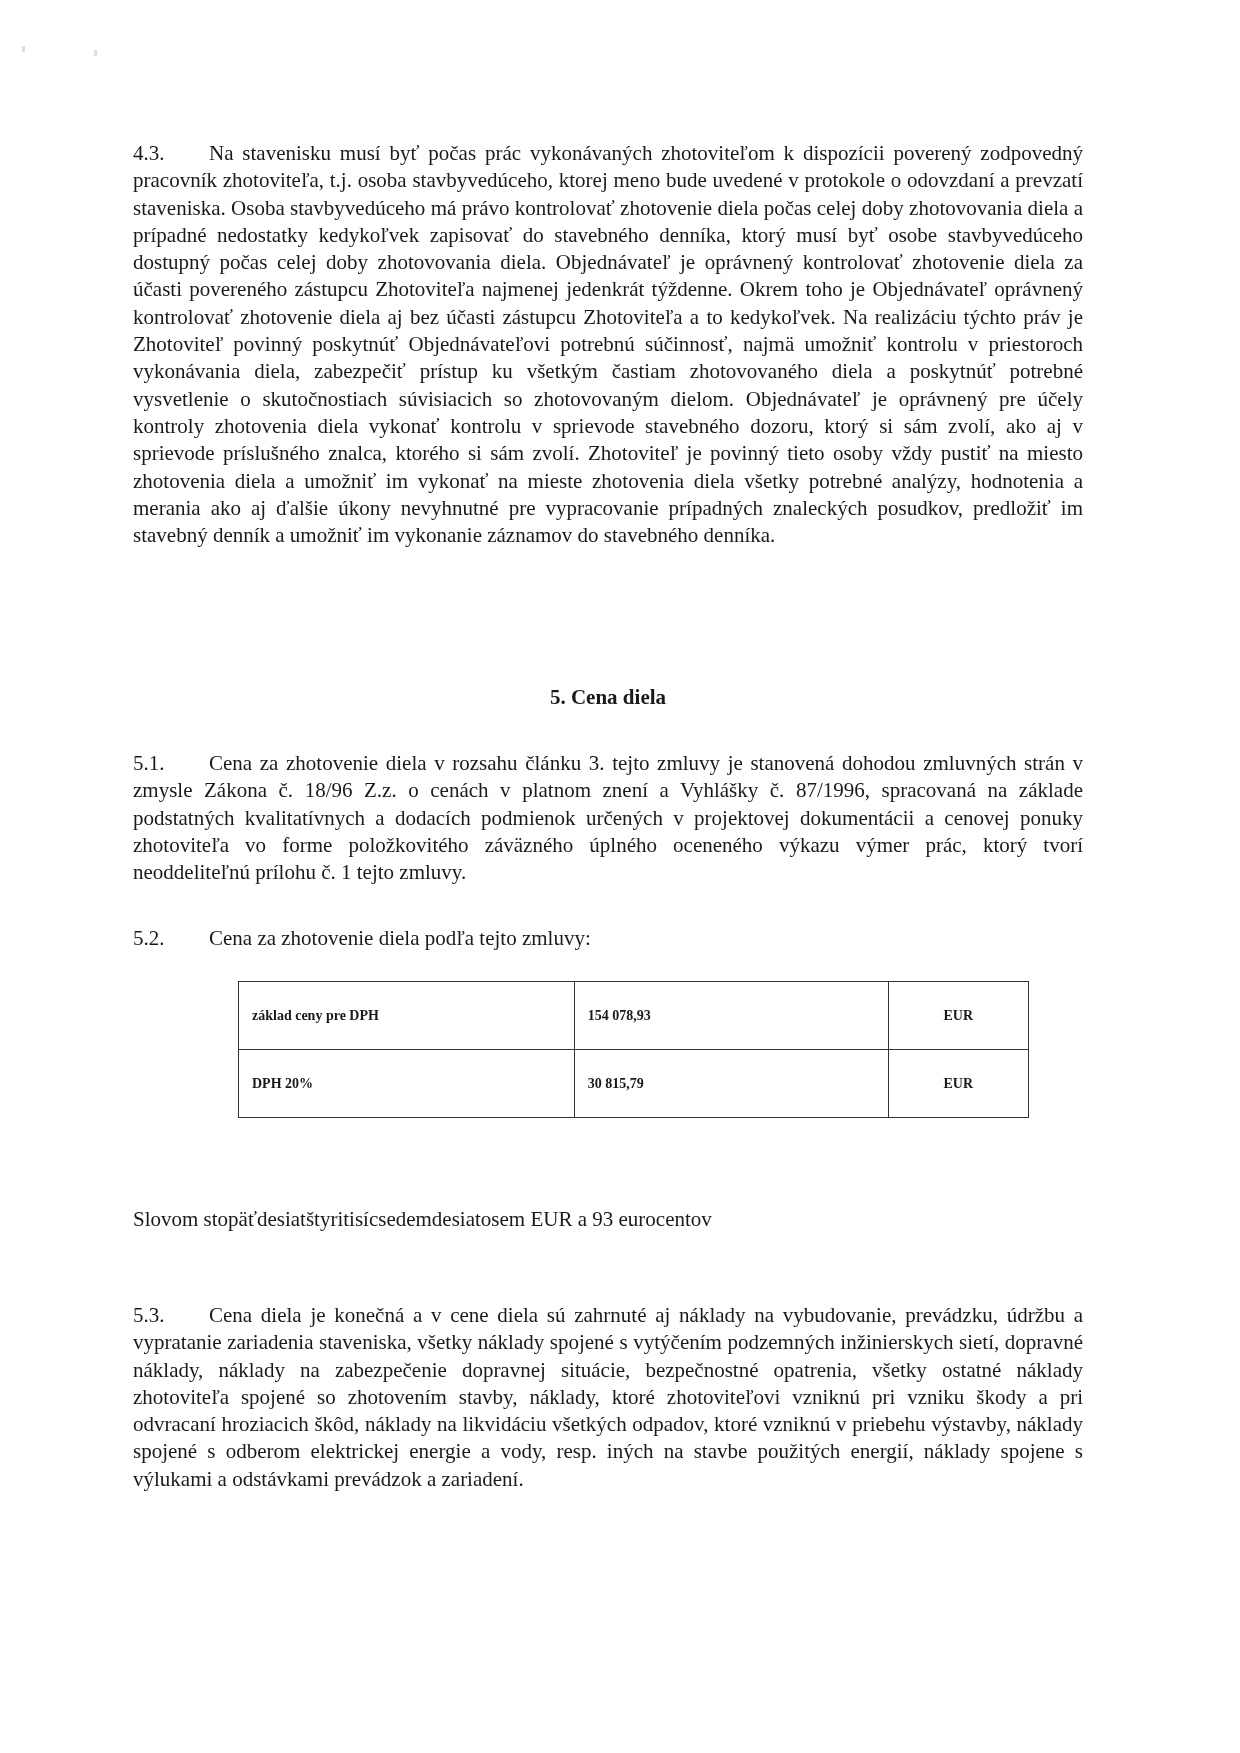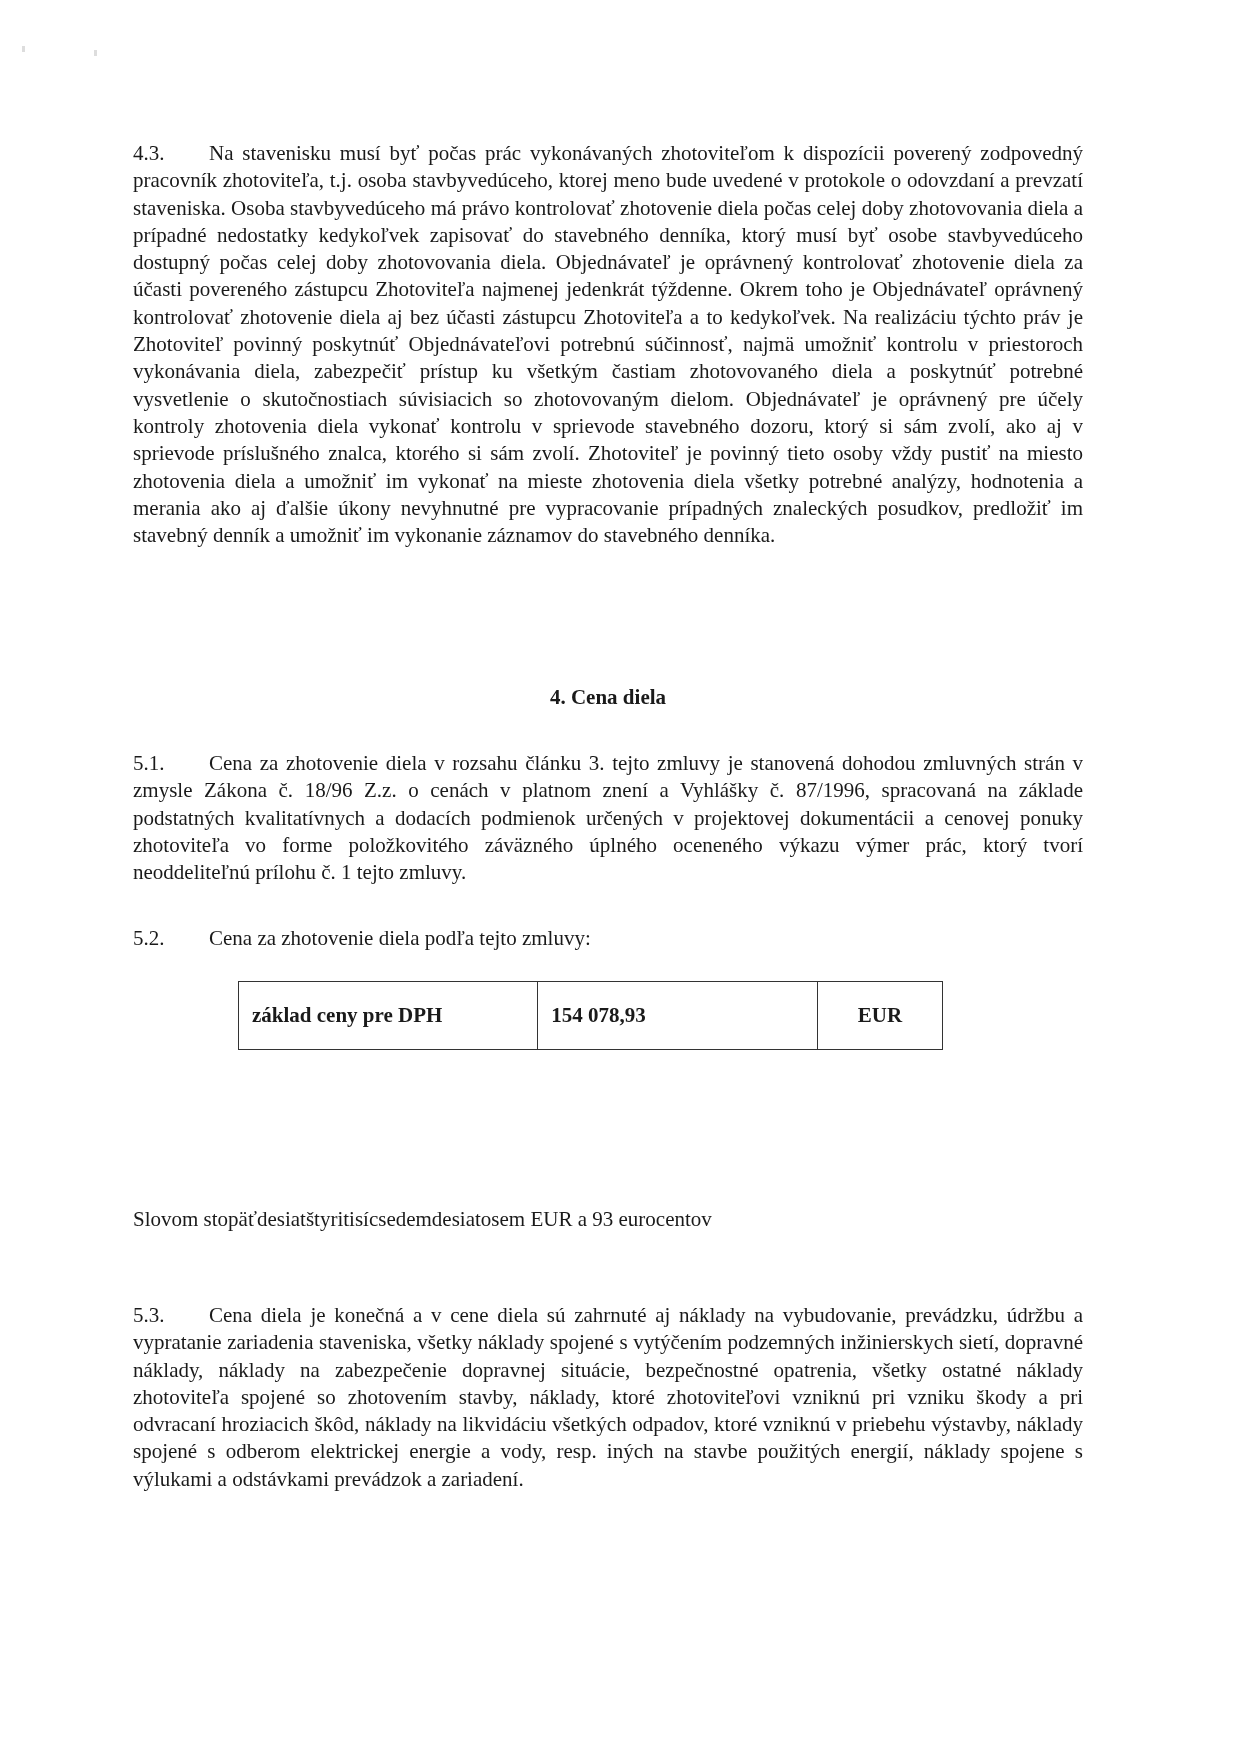--- a/index.html
+++ b/index.html
@@ -6,59 +6,64 @@
   body { width: 1240px; height: 1753px; position: relative; overflow: hidden;
          font-family: "Liberation Serif", serif; color: #1a1a1a; }
   .page { position: absolute; left: 133px; top: 140px; width: 950px; }
   .para { font-size: 21px; line-height: 27.3px; text-align: justify; margin: 0; }
   .para .num { display: inline-block; width: 76px; }
   .heading { font-size: 21px; font-weight: bold; text-align: center; margin: 0; }
   #p43 { position: absolute; left: 0; top: 0; }
   #h5 { position: absolute; left: 0; top: 545px; width: 100%; }
   #p51 { position: absolute; left: 0; top: 610px; }
   #p52 { position: absolute; left: 0; top: 785px; font-family: Liberation Serif, serif; }
-  table.price { position: absolute; left: 105px; top: 841px; width: 705px;
-                border-collapse: collapse; font-size: 21px; font-weight: bold; }
+  table.price { position: absolute; left: 105px; top: 841px; width: 791px;
+                border-collapse: collapse; font-size: 14px; font-weight: bold; }
   table.price td { border: 1.5px solid #333; height: 67px; padding: 0 13px; }
   table.price td.label { width: 205px; text-align: left; }
   table.price td.value { width: 190px; text-align: left; }
   table.price td.cur { width: 70px; text-align: center; }
   #slovom { position: absolute; left: 0; top: 1066px; }
   #p53 { position: absolute; left: 0; top: 1162px; }
   .scan-mark { position: absolute; width: 3px; height: 6px; background: #bbb; opacity: .5; }
 </style>
 </head>
 <body>
 
 <div class="scan-mark" style="left:22px;top:46px;"></div>
 <div class="scan-mark" style="left:94px;top:50px;"></div>
 
 <div class="page">
 
   <p class="para" id="p43">
     <span class="num">4.3.</span><span>Na stavenisku musí byť počas prác vykonávaných zhotoviteľom k dispozícii poverený zodpovedný pracovník zhotoviteľa, t.j. osoba stavbyvedúceho, ktorej meno bude uvedené v protokole o odovzdaní a prevzatí staveniska. Osoba stavbyvedúceho má právo kontrolovať zhotovenie diela počas celej doby zhotovovania diela a prípadné nedostatky kedykoľvek zapisovať do stavebného denníka, ktorý musí byť osobe stavbyvedúceho dostupný počas celej doby zhotovovania diela.    Objednávateľ je oprávnený kontrolovať zhotovenie diela za účasti povereného zástupcu Zhotoviteľa najmenej jedenkrát týždenne. Okrem toho je Objednávateľ oprávnený kontrolovať zhotovenie diela aj bez účasti zástupcu Zhotoviteľa a to kedykoľvek. Na realizáciu týchto práv je Zhotoviteľ povinný poskytnúť Objednávateľovi potrebnú súčinnosť, najmä umožniť kontrolu v priestoroch vykonávania diela, zabezpečiť prístup ku všetkým častiam zhotovovaného diela a poskytnúť potrebné vysvetlenie o skutočnostiach súvisiacich so zhotovovaným dielom. Objednávateľ je oprávnený pre účely kontroly zhotovenia diela vykonať kontrolu v sprievode stavebného dozoru, ktorý si sám zvolí, ako aj v sprievode príslušného znalca, ktorého si sám zvolí. Zhotoviteľ je povinný tieto osoby vždy pustiť na miesto zhotovenia diela a umožniť im vykonať na mieste zhotovenia diela všetky potrebné analýzy, hodnotenia a merania ako aj ďalšie úkony nevyhnutné pre vypracovanie prípadných znaleckých posudkov, predložiť im stavebný denník a umožniť im vykonanie záznamov do stavebného denníka.</span>
   </p>
 
-  <p class="heading" id="h5">4. Cena diela</p>
+  <p class="heading" id="h5">5. Cena diela</p>
 
   <p class="para" id="p51">
     <span class="num">5.1.</span><span>Cena za zhotovenie diela v rozsahu článku 3. tejto zmluvy je stanovená dohodou zmluvných strán v zmysle Zákona č. 18/96 Z.z. o cenách v platnom znení a Vyhlášky č. 87/1996, spracovaná na základe podstatných kvalitatívnych a dodacích podmienok určených v projektovej dokumentácii a cenovej ponuky zhotoviteľa vo forme položkovitého záväzného úplného oceneného výkazu výmer prác, ktorý tvorí neoddeliteľnú prílohu č. 1 tejto zmluvy.</span>
   </p>
 
   <p class="para" id="p52">
     <span class="num">5.2.</span><span>Cena za zhotovenie diela podľa tejto zmluvy:</span>
   </p>
 
   <table class="price">
     <tbody>
         <tr>
       <td class="label">základ ceny pre DPH</td>
       <td class="value">154 078,93</td>
       <td class="cur">EUR</td>
     </tr>
+    <tr>
+      <td class="label">DPH 20%</td>
+      <td class="value">30 815,79</td>
+      <td class="cur">EUR</td>
+    </tr>
   </tbody>
     </table>
 
   <div id="slovom" class="para" style="text-align:center;">
     <div>Slovom stopäťdesiatštyritisícsedemdesiatosem EUR a 93 eurocentov</div>
   </div>
 
   <p class="para" id="p53">
     <span class="num">5.3.</span><span>Cena diela je konečná a v cene diela sú zahrnuté aj náklady na vybudovanie, prevádzku, údržbu a vypratanie zariadenia staveniska, všetky náklady spojené s vytýčením podzemných inžinierskych sietí, dopravné náklady, náklady na zabezpečenie dopravnej situácie, bezpečnostné opatrenia, všetky ostatné náklady zhotoviteľa spojené so zhotovením stavby, náklady, ktoré zhotoviteľovi vzniknú pri vzniku škody a pri odvracaní hroziacich škôd, náklady na likvidáciu všetkých odpadov, ktoré vzniknú v priebehu výstavby, náklady spojené s odberom elektrickej energie a vody, resp. iných na stavbe použitých energií, náklady spojene s výlukami a odstávkami prevádzok a zariadení.</span>
   </p>

